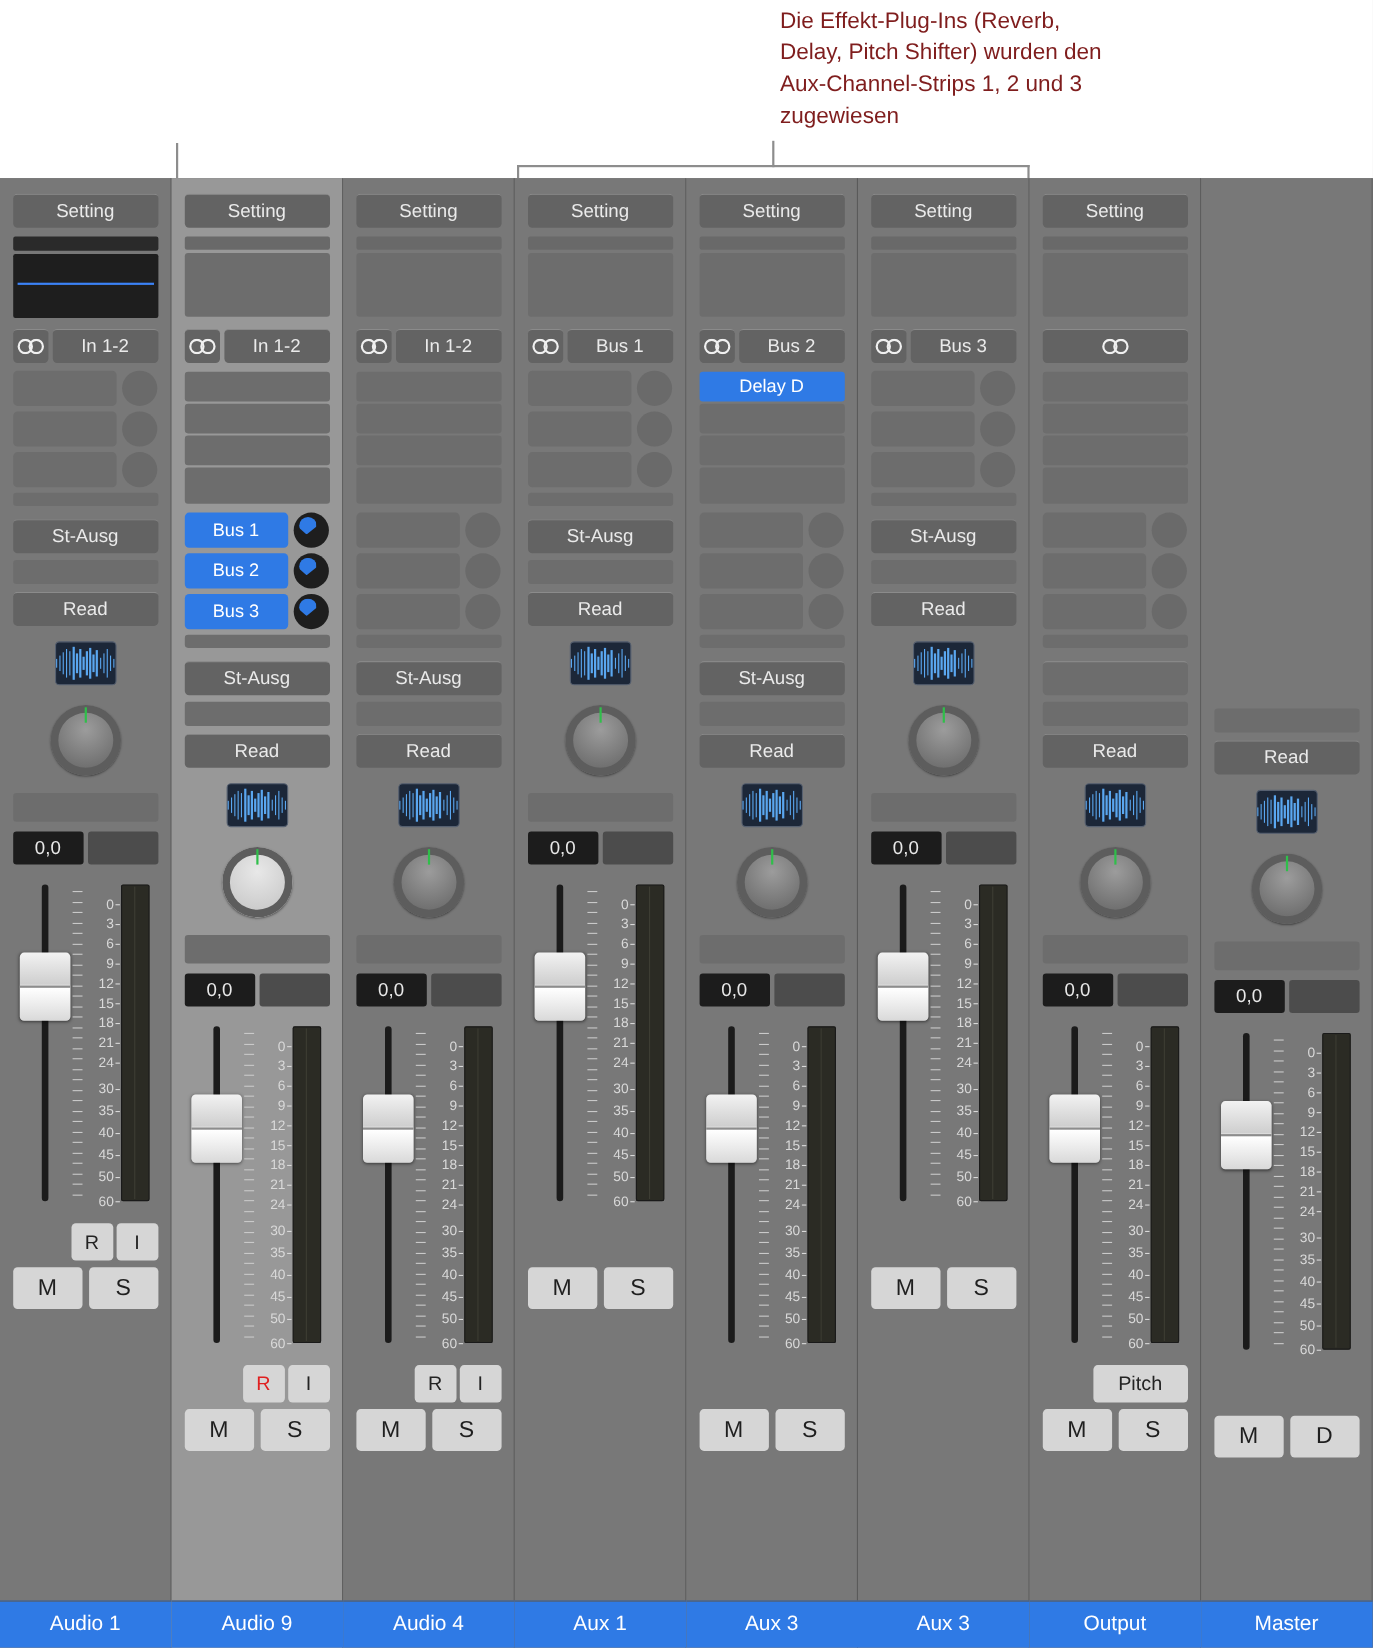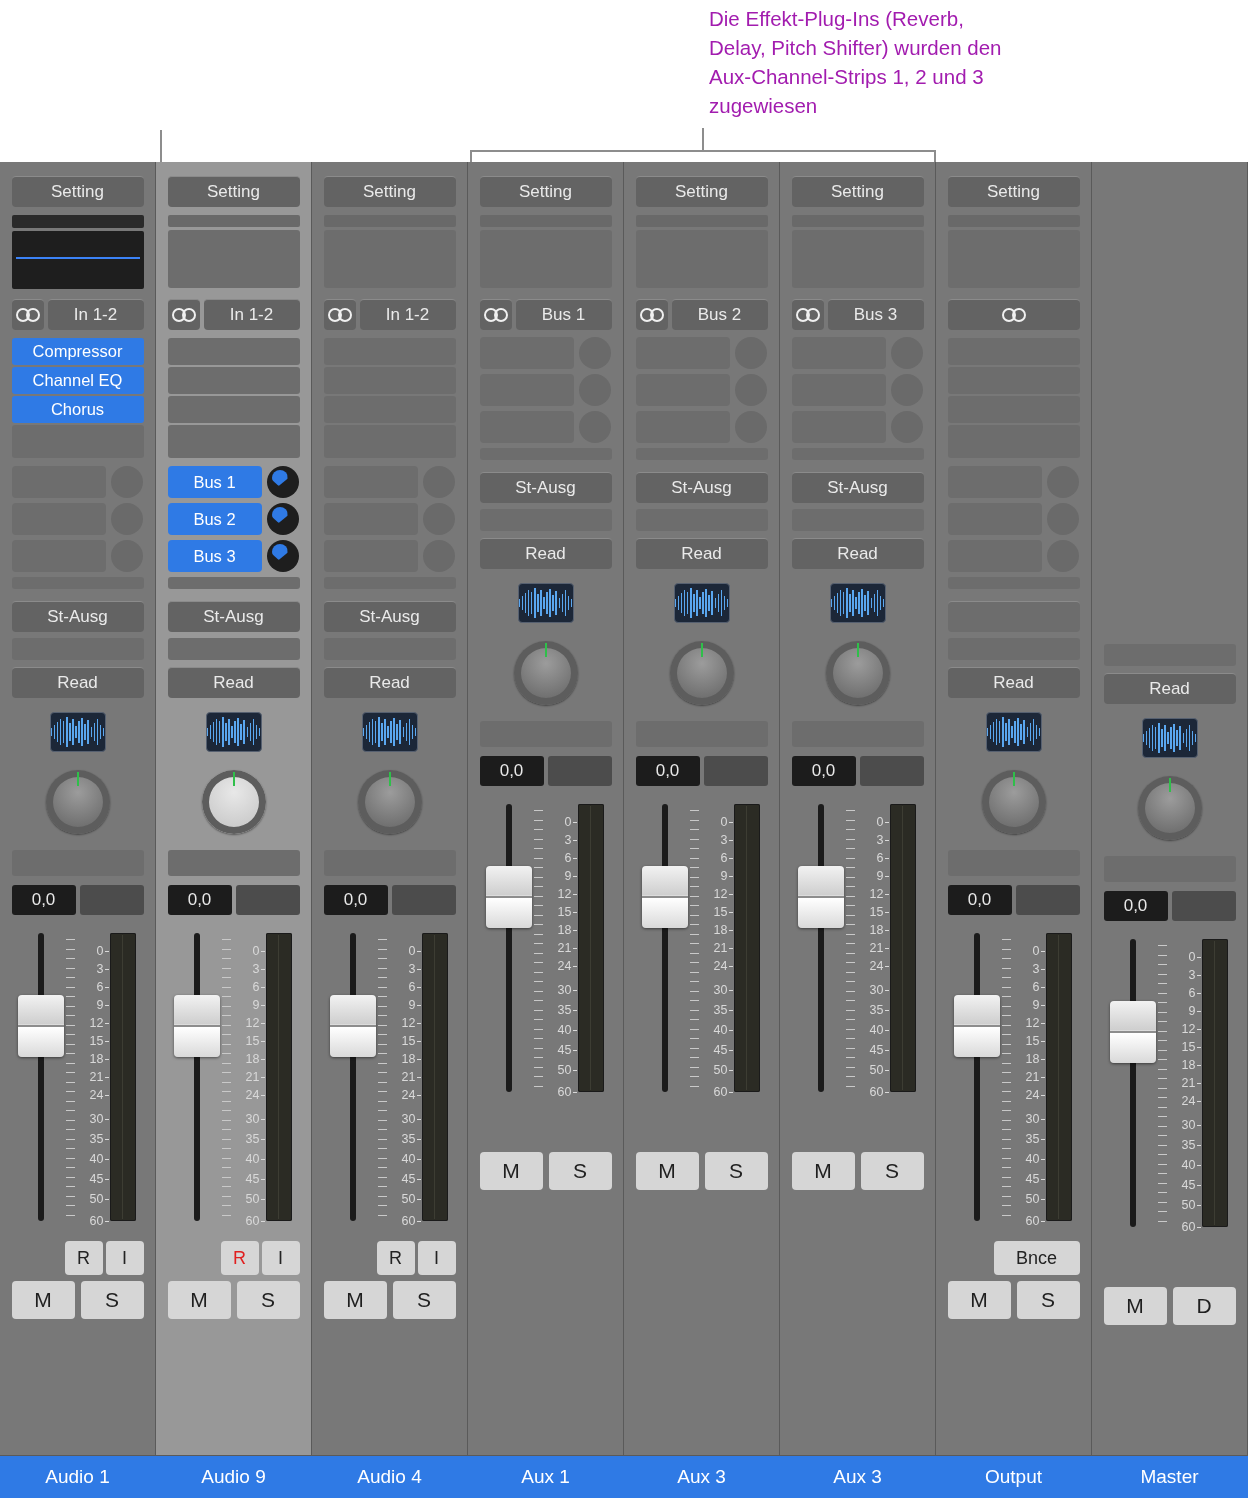--- a/index.html
+++ b/index.html
@@ -17,21 +17,21 @@
 
   
   .annotations {
     position: absolute;
     left: 0; top: 0;
     width: 1248px;
     height: 162px;
   }
   .anno-text {
     position: absolute;
-    color: #a21caf;
+    color: #7f1d1d;
     font-size: 20.5px;
     line-height: 29px;
     white-space: pre-line;
   }
   #anno-left { left: 166px; top: 40px; }
   #anno-right { left: 709px; top: 4px; }
 
   .leader {
     position: absolute;
     background: #8d8d8d;
@@ -537,26 +537,20 @@
         </div>
       </div>
       <div class="io-row">
         <div class="io-icon">
           <svg width="26" height="14" viewBox="0 0 26 14">
             <circle cx="8" cy="7" r="6" fill="none" stroke="#f0f0f0" stroke-width="2"></circle>
             <circle cx="18" cy="7" r="6" fill="none" stroke="#f0f0f0" stroke-width="2"></circle>
           </svg>
         </div>
         <div class="io-label">In 1-2</div>
-      </div>
-      <div class="inserts">
-        <div class="insert active">Compressor</div>
-        <div class="insert active">Channel EQ</div>
-        <div class="insert active">Chorus</div>
-        <div class="insert-filler"></div>
       </div>
       <div class="sends">
         <div class="send-row">
           <div class="send-label"></div>
           <div class="send-knob"></div>
         </div>
         <div class="send-row">
           <div class="send-label"></div>
           <div class="send-knob"></div>
         </div>
@@ -1061,20 +1055,26 @@
       </div>
       <div class="io-row">
         <div class="io-icon">
           <svg width="26" height="14" viewBox="0 0 26 14">
             <circle cx="8" cy="7" r="6" fill="none" stroke="#f0f0f0" stroke-width="2"></circle>
             <circle cx="18" cy="7" r="6" fill="none" stroke="#f0f0f0" stroke-width="2"></circle>
           </svg>
         </div>
         <div class="io-label">Bus 2</div>
       </div>
+      <div class="inserts">
+        <div class="insert active">Delay D</div>
+        <div class="insert empty"></div>
+        <div class="insert empty"></div>
+        <div class="insert-filler"></div>
+      </div>
       <div class="sends">
         <div class="send-row">
           <div class="send-label"></div>
           <div class="send-knob"></div>
         </div>
         <div class="send-row">
           <div class="send-label"></div>
           <div class="send-knob"></div>
         </div>
         <div class="send-row">
@@ -1416,21 +1416,21 @@
           <span style="top: 186px;">30</span>
           <span style="top: 206px;">35</span>
           <span style="top: 226px;">40</span>
           <span style="top: 246px;">45</span>
           <span style="top: 266px;">50</span>
           <span style="top: 288px;">60</span>
         </div>
         <div class="meter"></div>
       </div>
       <div class="ri-row">
-        <div class="bnce-btn">Bnce</div>
+        <div class="bnce-btn">Pitch</div>
       </div>
       <div class="ms-row">
         <div class="ms-btn">M</div>
         <div class="ms-btn">S</div>
       </div>
       <div class="flex-fill"></div>
       <div class="name-plate">Output</div>
     </div>
     <div class="strip master">
       <div style="width: 132px; height: 30px; margin-top: 14px;"></div>

